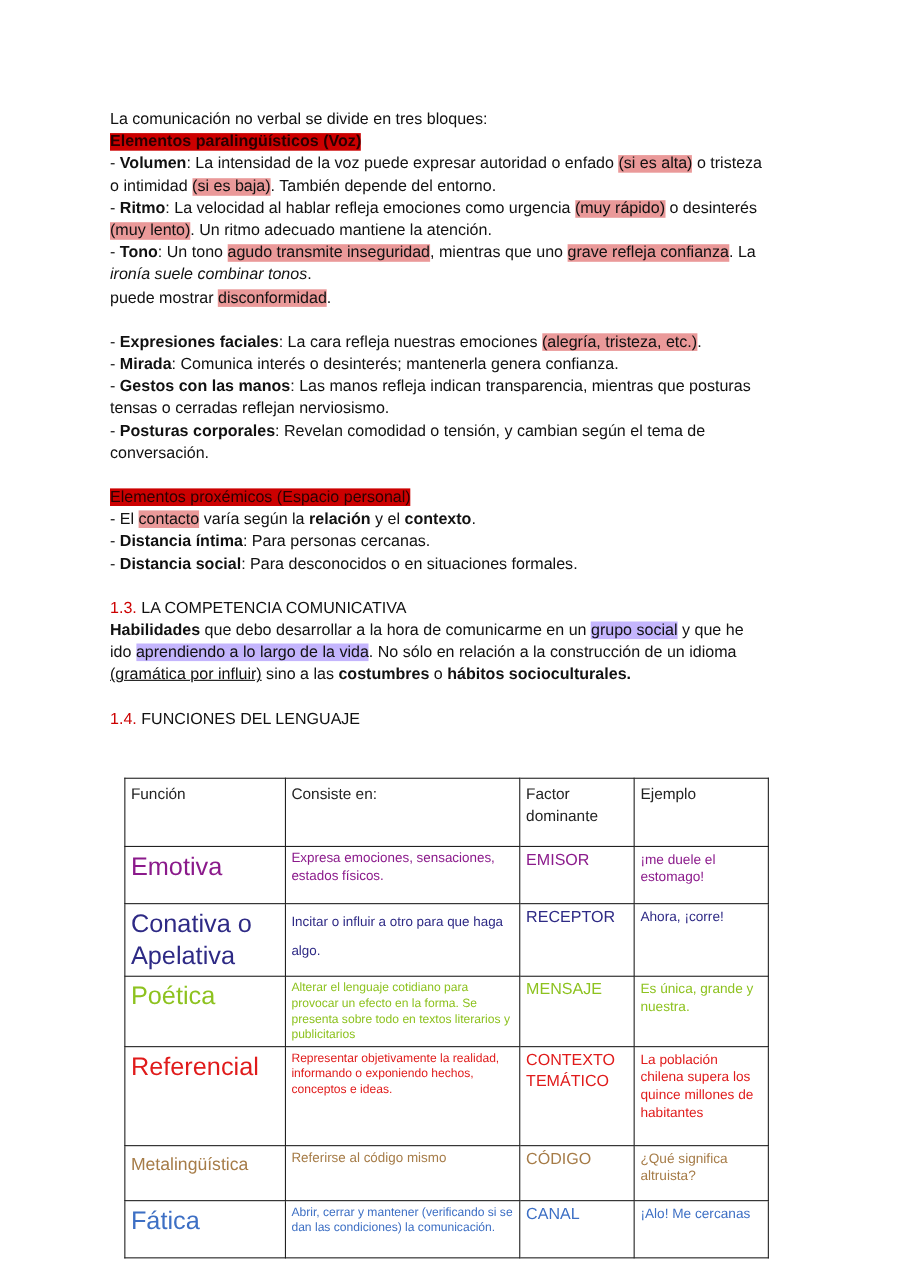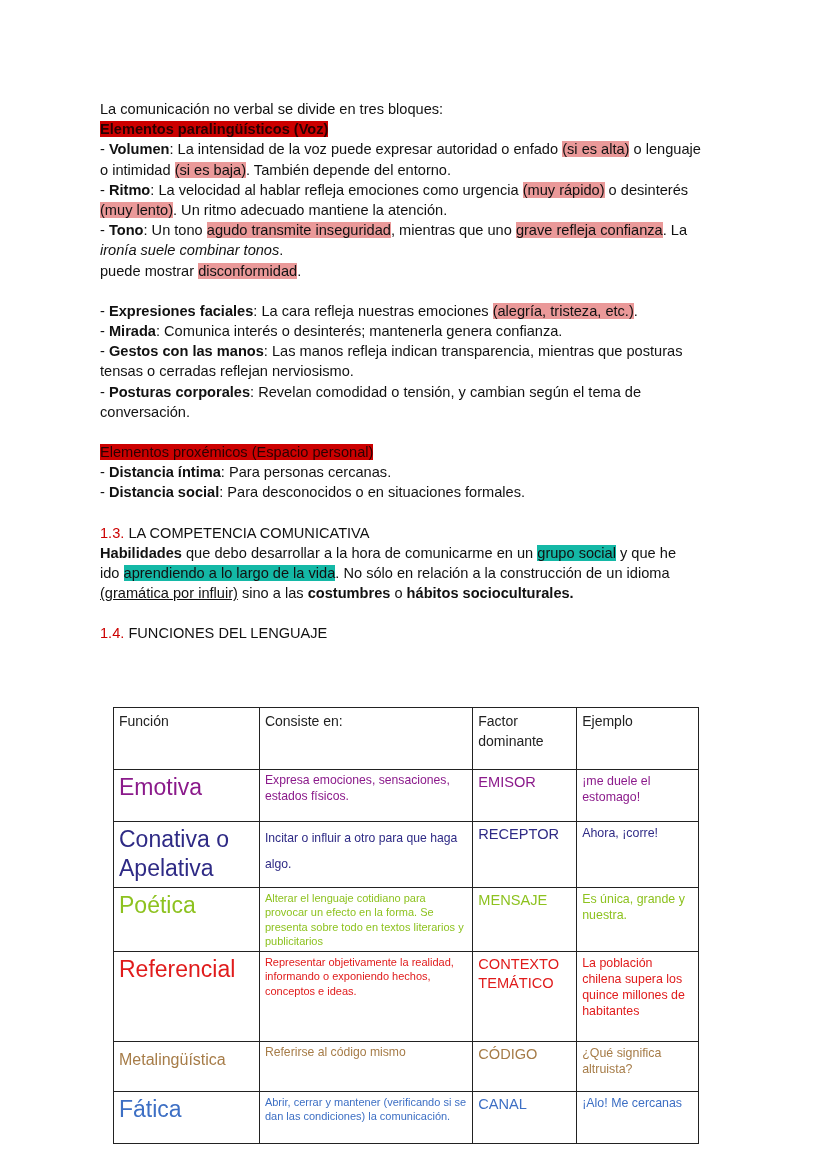--- a/index.html
+++ b/index.html
@@ -3,21 +3,21 @@
 <meta charset="utf-8">
 <style>
   html, body { margin:0; padding:0; background:#ffffff; }
   body { width:828px; height:1169px; position:relative; overflow:hidden;
          font-family:"Liberation Sans", sans-serif; color:#111; }
   .page { position:absolute; left:100px; top:99px; width:640px; font-size:14.6px; line-height:20.2px; }
   .line { white-space:nowrap; }
   .hl-title { background:#cc0000; color:#2a0000; }
   .hl-title.bold { font-weight:bold; }
   .hl { background:#ea9999; }
-  .hl-light { background:#14b8a6; }
+  .hl-light { background:#c4b5fd; }
   b { font-weight:bold; }
   i { font-style:italic; }
   .u { text-decoration:underline; }
   .gap { height:20px; }
   .sec-head { font-size:14.6px; }
   .sec-num { color:#cc0000; }
   table.fx { position:absolute; left:113px; top:707px; border-collapse:collapse; width:586px; }
   table.fx td { border:1.5px solid #222; vertical-align:top; padding:3px 5px; font-family:"Liberation Sans", sans-serif; font-weight:normal; }
   .th { font-size:14px; color:#222; line-height:20px; }
   .fn { font-size:23px; line-height:29px; }
@@ -33,40 +33,41 @@
   .c-met { color:#a67c48; }
   .c-fat { color:#3d6fc4; }
 </style>
 </head>
 <body>
 
 <div class="page">
   <div class="line">La comunicación no verbal se divide en tres bloques:</div>
 
   <div class="line"><span class="hl-title bold">Elementos paralingüísticos (Voz)</span></div>
-  <div class="line">- <b>Volumen</b><span>: La intensidad de la voz puede expresar autoridad o enfado </span><span class="hl">(si es alta)</span><span> o lenguaje</span></div>
+  <div class="line">- <b>Volumen</b><span>: La intensidad de la voz puede expresar autoridad o enfado </span><span class="hl">(si es alta)</span><span> o tristeza</span></div>
   <div class="line"><span>o intimidad </span><span class="hl">(si es baja)</span><span>. También depende del entorno.</span></div>
   <div class="line">- <b>Ritmo</b><span>: La velocidad al hablar refleja emociones como urgencia </span><span class="hl">(muy rápido)</span><span> o desinterés</span></div>
   <div class="line"><span class="hl">(muy lento)</span><span>. Un ritmo adecuado mantiene la atención.</span></div>
   <div class="line">- <b>Tono</b><span>: Un tono </span><span class="hl">agudo transmite inseguridad</span><span>, mientras que uno </span><span class="hl">grave refleja confianza</span><span>. La</span></div>
   <div class="line"><i>ironía suele combinar tonos</i><span>.</span></div>
   <div class="line"><span>puede mostrar </span><span class="hl">disconformidad</span><span>.</span></div>
 
   <div class="gap"></div>
 
   <div class="line">- <b>Expresiones faciales</b><span>: La cara refleja nuestras emociones </span><span class="hl">(alegría, tristeza, etc.)</span><span>.</span></div>
   <div class="line">- <b>Mirada</b><span>: Comunica interés o desinterés; mantenerla genera confianza.</span></div>
   <div class="line">- <b>Gestos con las manos</b><span>: Las manos refleja indican transparencia, mientras que posturas</span></div>
   <div class="line">tensas o cerradas reflejan nerviosismo.</div>
   <div class="line">- <b>Posturas corporales</b><span>: Revelan comodidad o tensión, y cambian según el tema de</span></div>
   <div class="line">conversación.</div>
 
   <div class="gap"></div>
 
   <div class="line"><span class="hl-title">Elementos proxémicos (Espacio personal)</span></div>
+  <div class="line"><span>- El </span><span class="hl">contacto</span><span> varía según la </span><b>relación</b><span> y el </span><b>contexto</b><span>.</span></div>
   <div class="line">- <b>Distancia íntima</b><span>: Para personas cercanas.</span></div>
   <div class="line">- <b>Distancia social</b><span>: Para desconocidos o en situaciones formales.</span></div>
 
   <div class="gap"></div>
 
   <div class="line sec-head"><span class="sec-num">1.3.</span><span> LA COMPETENCIA COMUNICATIVA</span></div>
   <div class="line"><b>Habilidades</b><span> que debo desarrollar a la hora de comunicarme en un </span><span class="hl-light">grupo social</span><span> y que he</span></div>
   <div class="line"><span>ido </span><span class="hl-light">aprendiendo a lo largo de la vida</span><span>. No sólo en relación a la construcción de un idioma</span></div>
   <div class="line"><span class="u">(gramática por influir)</span><span> sino a las </span><b>costumbres</b><span> o </span><b>hábitos socioculturales.</b></div>
 

